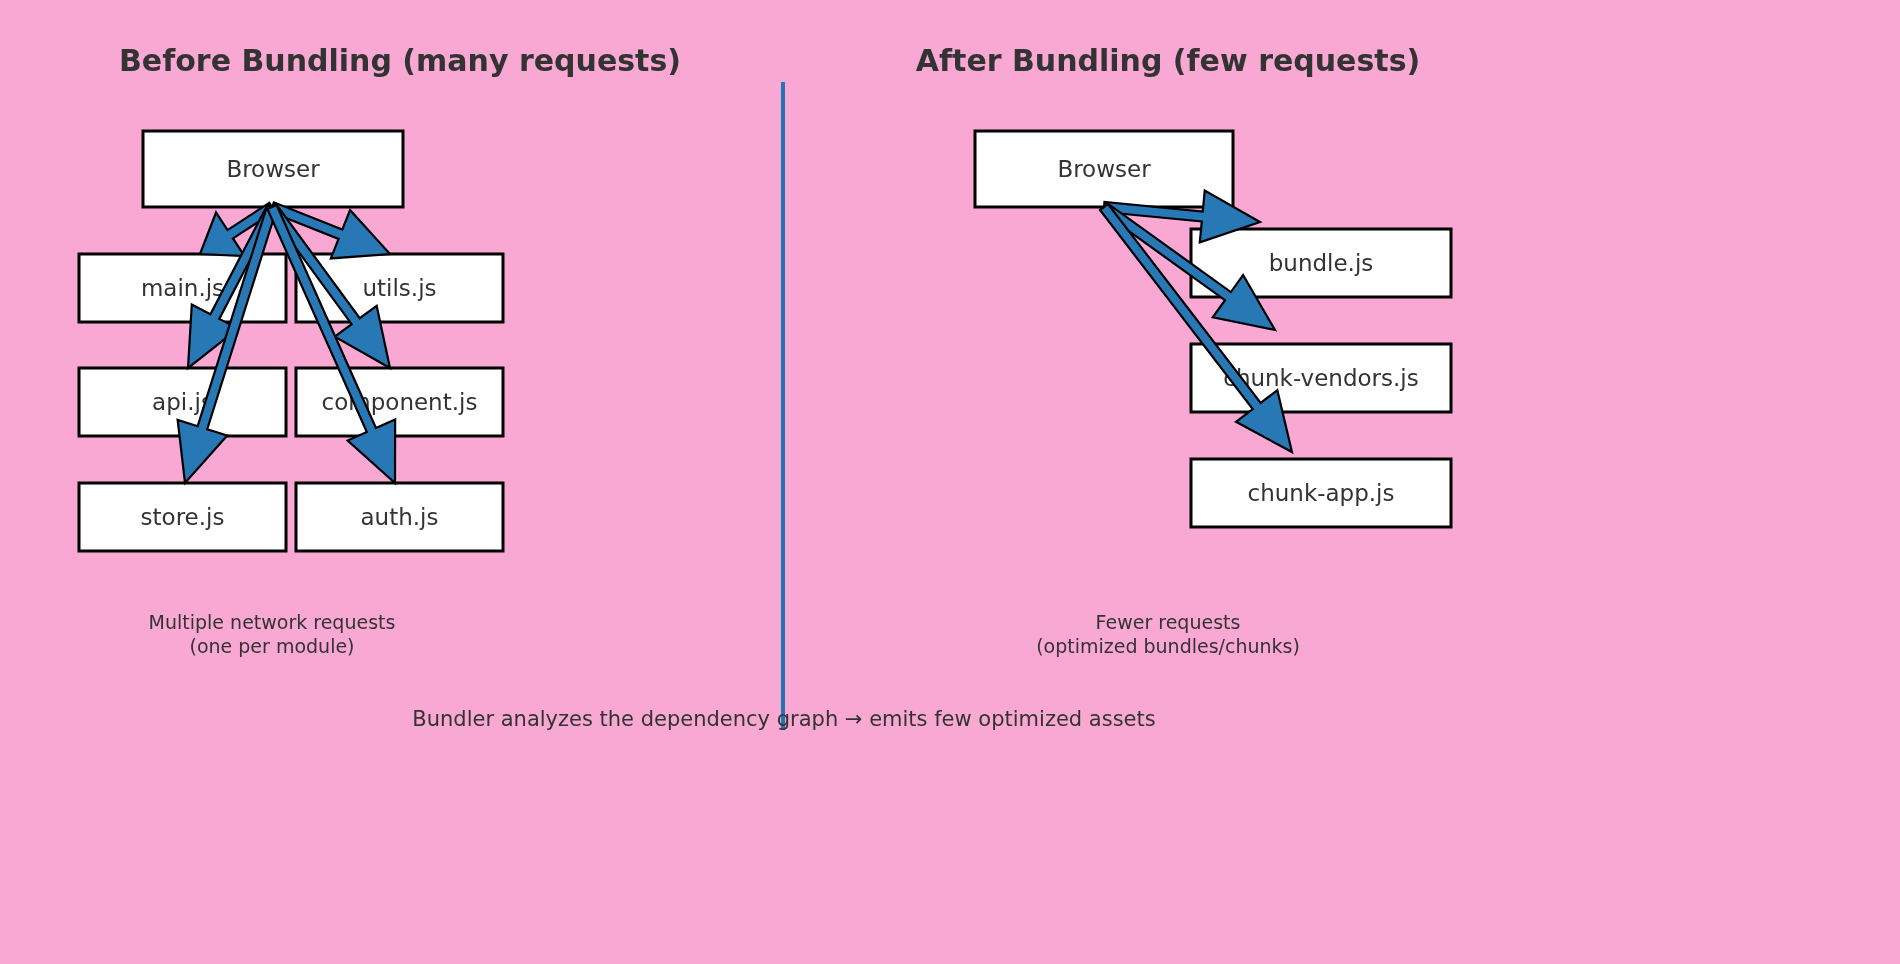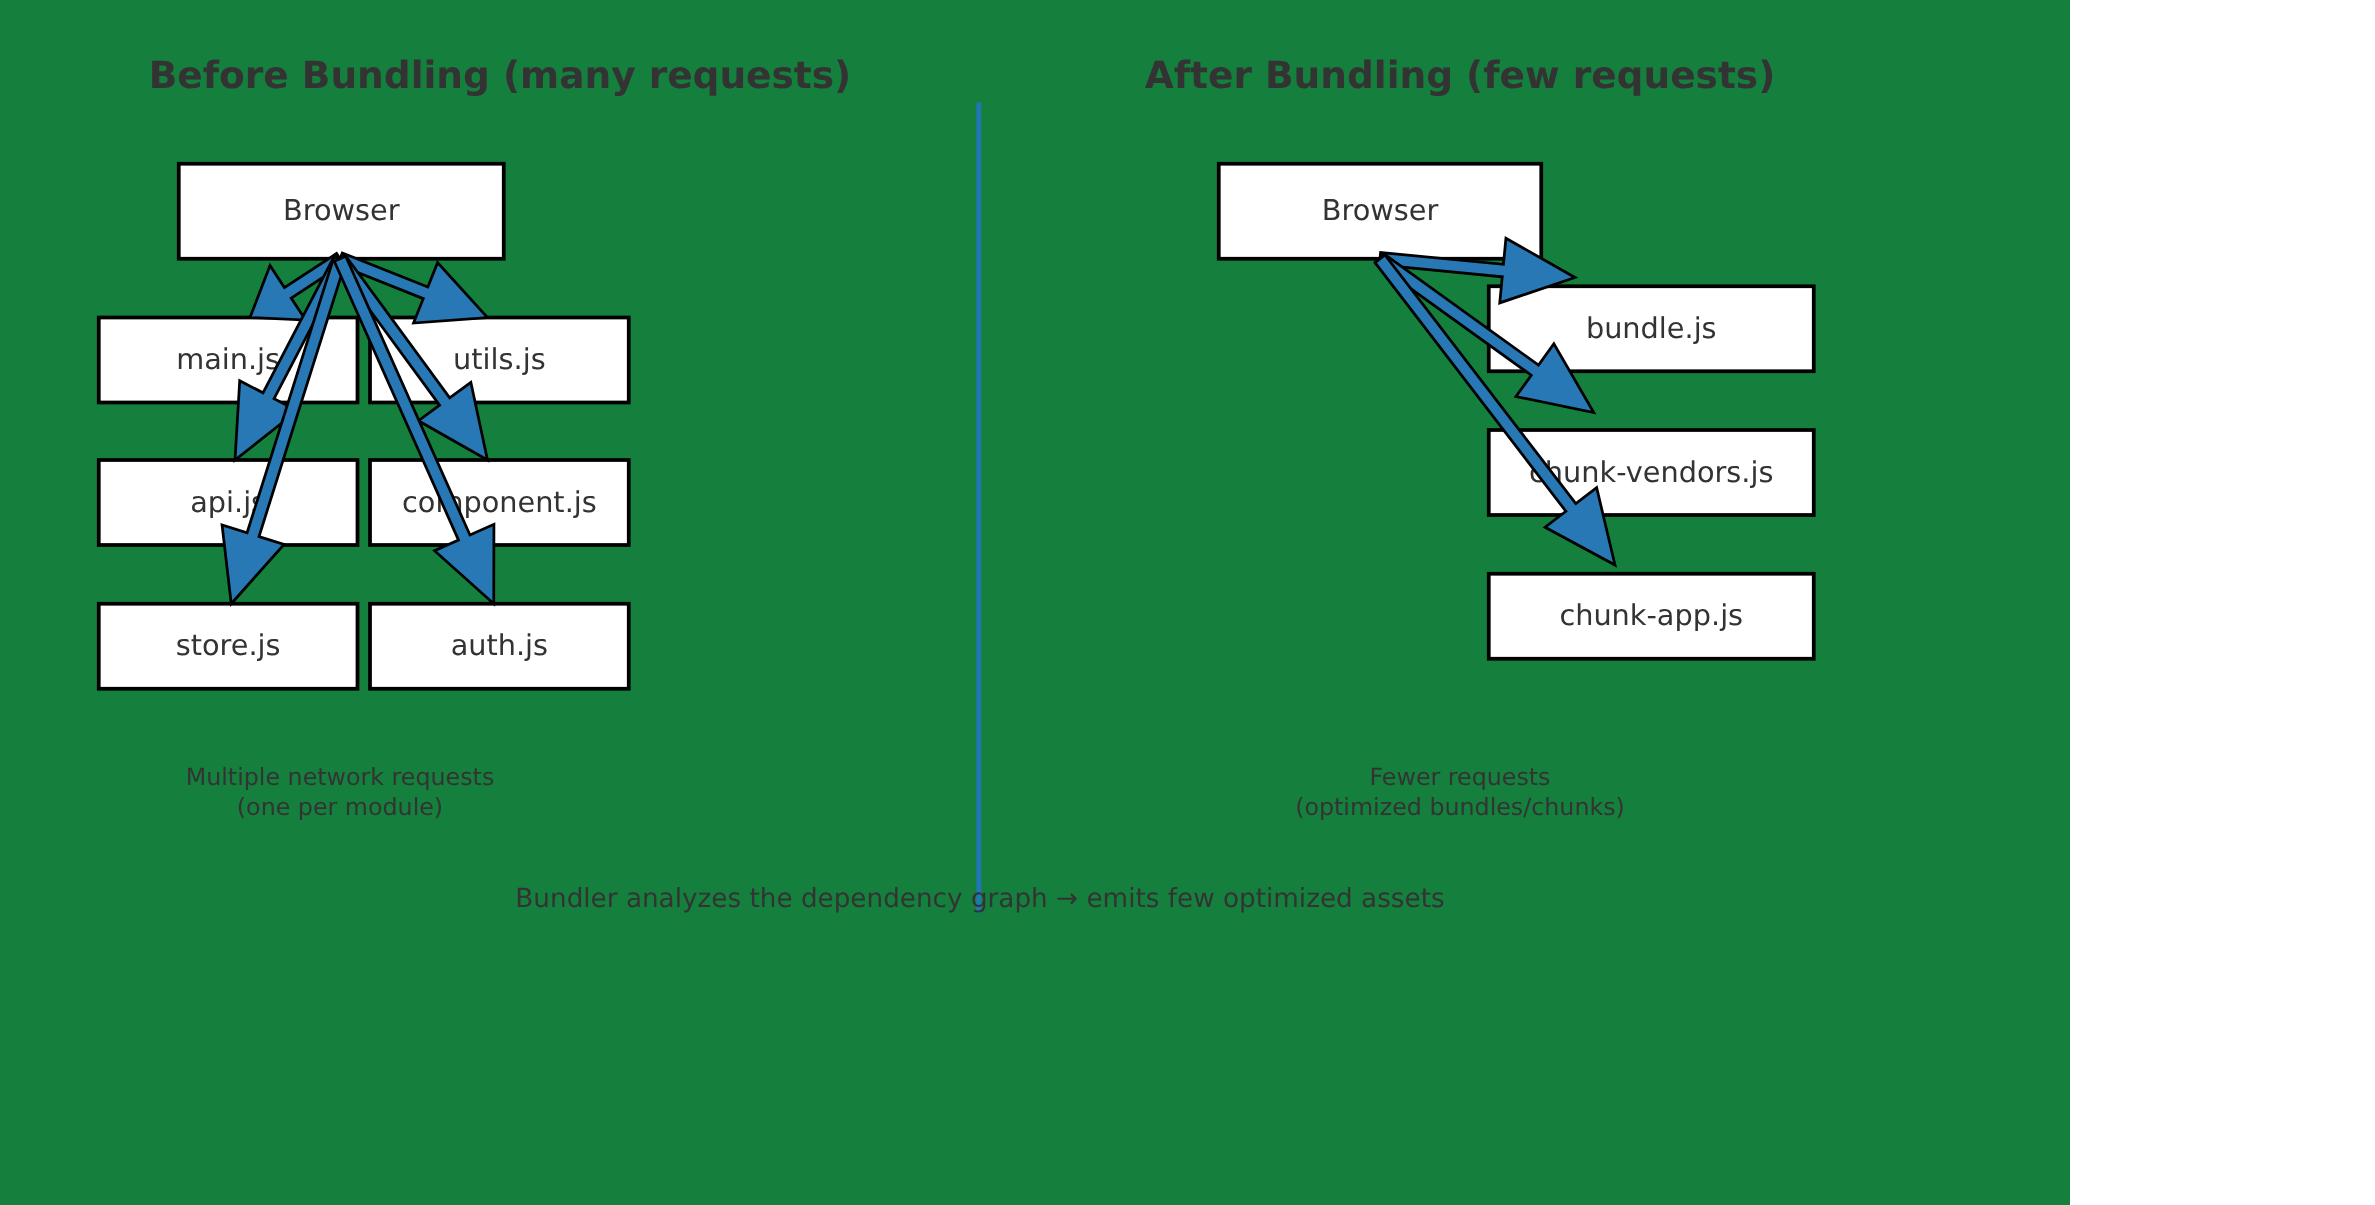--- a/index.html
+++ b/index.html
@@ -2,23 +2,23 @@
 <html><head>
 <meta charset="utf-8">
 <style>
   html, body {
     margin: 0;
     padding: 0;
     background: #ffffff;
   }
   #stage {
     position: relative;
-    width: 1656px;
+    width: 1900px;
     height: 964px;
-    background: #15803d;
+    background: #f9a8d4;
     overflow: hidden;
     font-family: "DejaVu Sans", "Liberation Sans", sans-serif;
   }
   svg#diagram {
     position: absolute;
     left: 0;
     top: 0;
     width: 1900px;
     height: 964px;
   }

